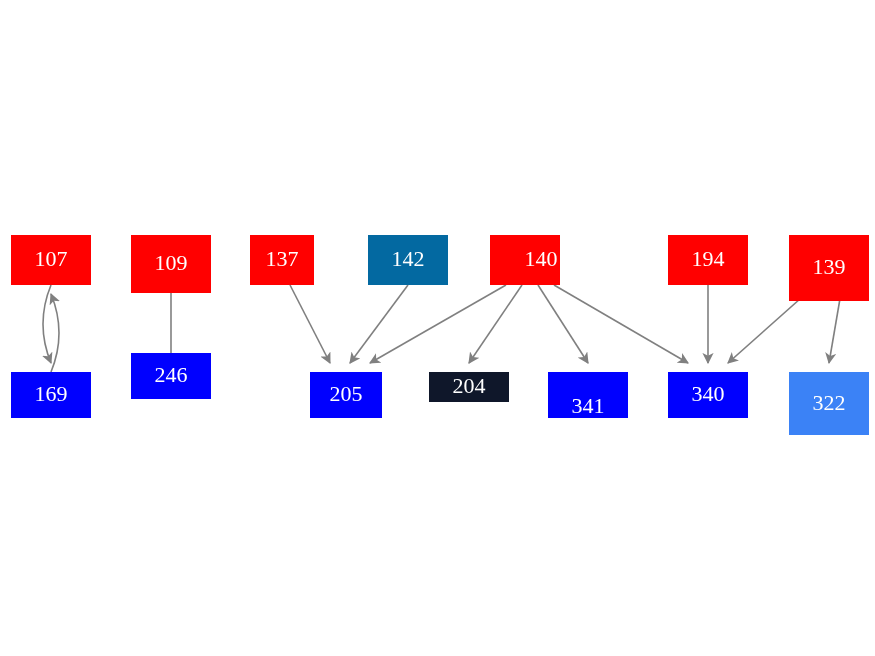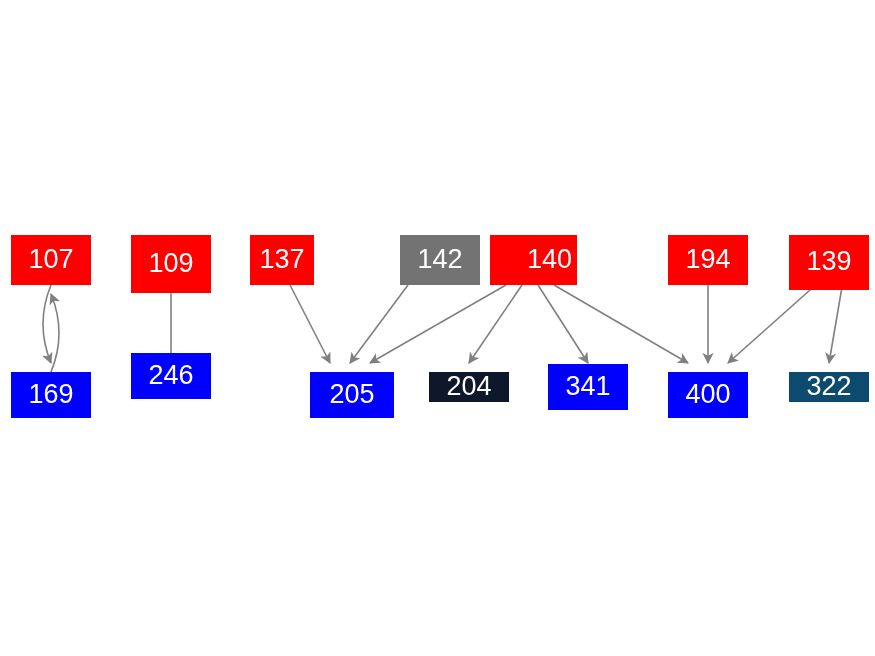--- a/index.html
+++ b/index.html
@@ -28,22 +28,22 @@
     height: 656px;
     pointer-events: none;
   }
   .node {
     position: absolute;
     box-sizing: border-box;
     display: flex;
     align-items: center;
     justify-content: center;
     color: #ffffff;
-    font-family: Liberation Sans, sans-serif;
-    font-size: 27px;
+    font-family: Liberation Serif, serif;
+    font-size: 22px;
     line-height: 1;
     letter-spacing: 0px;
     user-select: none;
   }
   .node.src { background: #ff0000; }
   .node.dst { background: #0000ff; }
   .node-label {
     display: block;
     transform: translateY(-1px);
   }
@@ -78,48 +78,48 @@
   <div id="nodes-layer">
       <div class="node src" style="left: 11px; top: 235px; width: 80px; height: 50px; background: rgb(255, 0, 0);">
         <span class="node-label">107</span>
       </div>
       <div class="node src" style="left: 131px; top: 235px; width: 80px; height: 58px; background: rgb(255, 0, 0);">
         <span class="node-label">109</span>
       </div>
       <div class="node src" style="left: 250px; top: 235px; width: 64px; height: 50px; background: rgb(255, 0, 0);">
         <span class="node-label">137</span>
       </div>
-      <div class="node src" style="left: 368px; top: 235px; width: 80px; height: 50px; background: #737373; margin-left: 32px;">
+      <div class="node src" style="left: 368px; top: 235px; width: 80px; height: 50px; background: #0369a1;">
         <span class="node-label">142</span>
       </div>
-      <div class="node src" style="left: 490px; top: 235px; width: 87px; height: 50px; background: rgb(255, 0, 0); padding-left: 32px;">
+      <div class="node src" style="left: 490px; top: 235px; width: 70px; height: 50px; background: rgb(255, 0, 0); padding-left: 32px;">
         <span class="node-label">140</span>
       </div>
       <div class="node src" style="left: 668px; top: 235px; width: 80px; height: 50px; background: rgb(255, 0, 0);">
         <span class="node-label">194</span>
       </div>
-      <div class="node src" style="left: 789px; top: 235px; width: 80px; height: 55px; background: rgb(255, 0, 0);">
+      <div class="node src" style="left: 789px; top: 235px; width: 80px; height: 66px; background: rgb(255, 0, 0);">
         <span class="node-label">139</span>
       </div>
       <div class="node dst" style="left: 11px; top: 372px; width: 80px; height: 46px; background: rgb(0, 0, 255);">
         <span class="node-label">169</span>
       </div>
       <div class="node dst" style="left: 131px; top: 353px; width: 80px; height: 46px; background: rgb(0, 0, 255);">
         <span class="node-label">246</span>
       </div>
-      <div class="node dst" style="left: 310px; top: 372px; width: 84px; height: 46px; background: rgb(0, 0, 255);">
+      <div class="node dst" style="left: 310px; top: 372px; width: 72px; height: 46px; background: rgb(0, 0, 255);">
         <span class="node-label">205</span>
       </div>
       <div class="node dst" style="left: 429px; top: 372px; width: 80px; height: 30px; background: #0f172a;">
         <span class="node-label">204</span>
       </div>
-      <div class="node dst" style="left: 548px; top: 364px; width: 80px; height: 46px; background: rgb(0, 0, 255);">
+      <div class="node dst" style="left: 548px; top: 372px; width: 80px; height: 46px; background: rgb(0, 0, 255); align-items: flex-end;">
         <span class="node-label">341</span>
       </div>
       <div class="node dst" style="left: 668px; top: 372px; width: 80px; height: 46px; background: rgb(0, 0, 255);">
-        <span class="node-label">400</span>
+        <span class="node-label">340</span>
       </div>
-      <div class="node dst" style="left: 789px; top: 372px; width: 80px; height: 30px; background: #0c4a6e;">
+      <div class="node dst" style="left: 789px; top: 372px; width: 80px; height: 63px; background: #3b82f6;">
         <span class="node-label">322</span>
       </div>
     </div>
 
 </div>
 
 </body></html>

